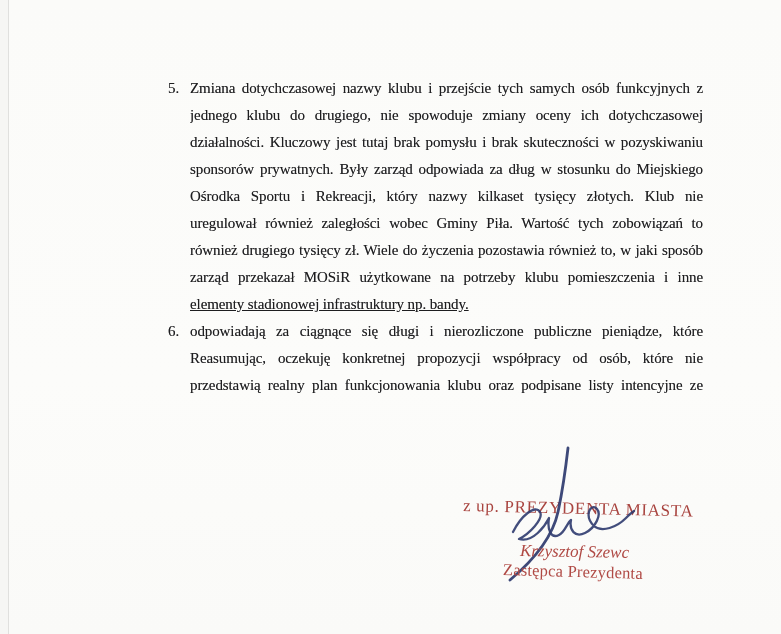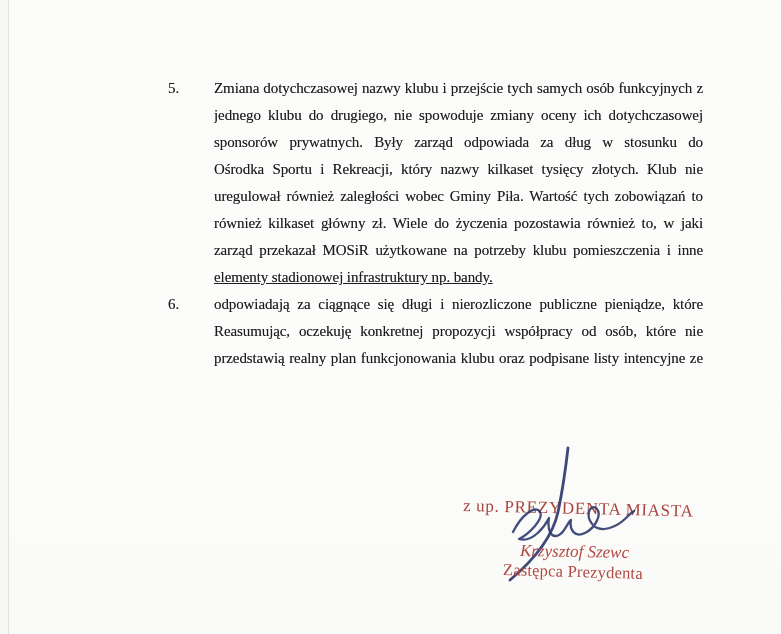--- a/index.html
+++ b/index.html
@@ -46,21 +46,20 @@
     flex: 0 0 22px;
     line-height: 27px;
   }
   .lines-col { flex: 1 1 auto; width: 513px; }
   .body-line {
     height: 27px;
     line-height: 27px;
     overflow: hidden;
     text-align: justify;
     text-align-last: justify;
-    margin-left: 24px;
   }
   .body-line.last {
     text-align: left;
     text-align-last: left;
     text-decoration: underline;
   }
 
   
   .stamp {
     position: absolute;
@@ -107,24 +106,25 @@
 
   <div class="scan-strip"></div>
   <div class="scan-edge"></div>
 
   <div class="body-block" id="body-block">
       <div class="list-item">
         <div class="num-col">5.</div>
         <div class="lines-col">
           <div class="body-line">Zmiana dotychczasowej nazwy klubu i przejście tych samych osób funkcyjnych z</div>
           <div class="body-line">jednego klubu do drugiego, nie spowoduje zmiany oceny ich dotychczasowej</div>
+          <div class="body-line">działalności. Kluczowy jest tutaj brak pomysłu i brak skuteczności w pozyskiwaniu</div>
           <div class="body-line">sponsorów prywatnych. Były zarząd odpowiada za dług w stosunku do Miejskiego</div>
           <div class="body-line">Ośrodka Sportu i Rekreacji, który nazwy kilkaset tysięcy złotych. Klub nie</div>
           <div class="body-line">uregulował również zaległości wobec Gminy Piła. Wartość tych zobowiązań to</div>
-          <div class="body-line">również kilkaset główny zł. Wiele do życzenia pozostawia również to, w jaki sposób</div>
+          <div class="body-line">również drugiego tysięcy zł. Wiele do życzenia pozostawia również to, w jaki sposób</div>
           <div class="body-line">zarząd przekazał MOSiR  użytkowane na potrzeby klubu pomieszczenia i inne</div>
           <div class="body-line last">elementy stadionowej infrastruktury np. bandy.</div>
         </div>
       </div>
       <div class="list-item">
         <div class="num-col">6.</div>
         <div class="lines-col">
           <div class="body-line">odpowiadają za ciągnące się długi i nierozliczone publiczne pieniądze, które</div>
           <div class="body-line">Reasumując, oczekuję konkretnej propozycji współpracy od osób, które nie</div>
           <div class="body-line">przedstawią realny plan funkcjonowania klubu oraz podpisane listy intencyjne ze</div>

